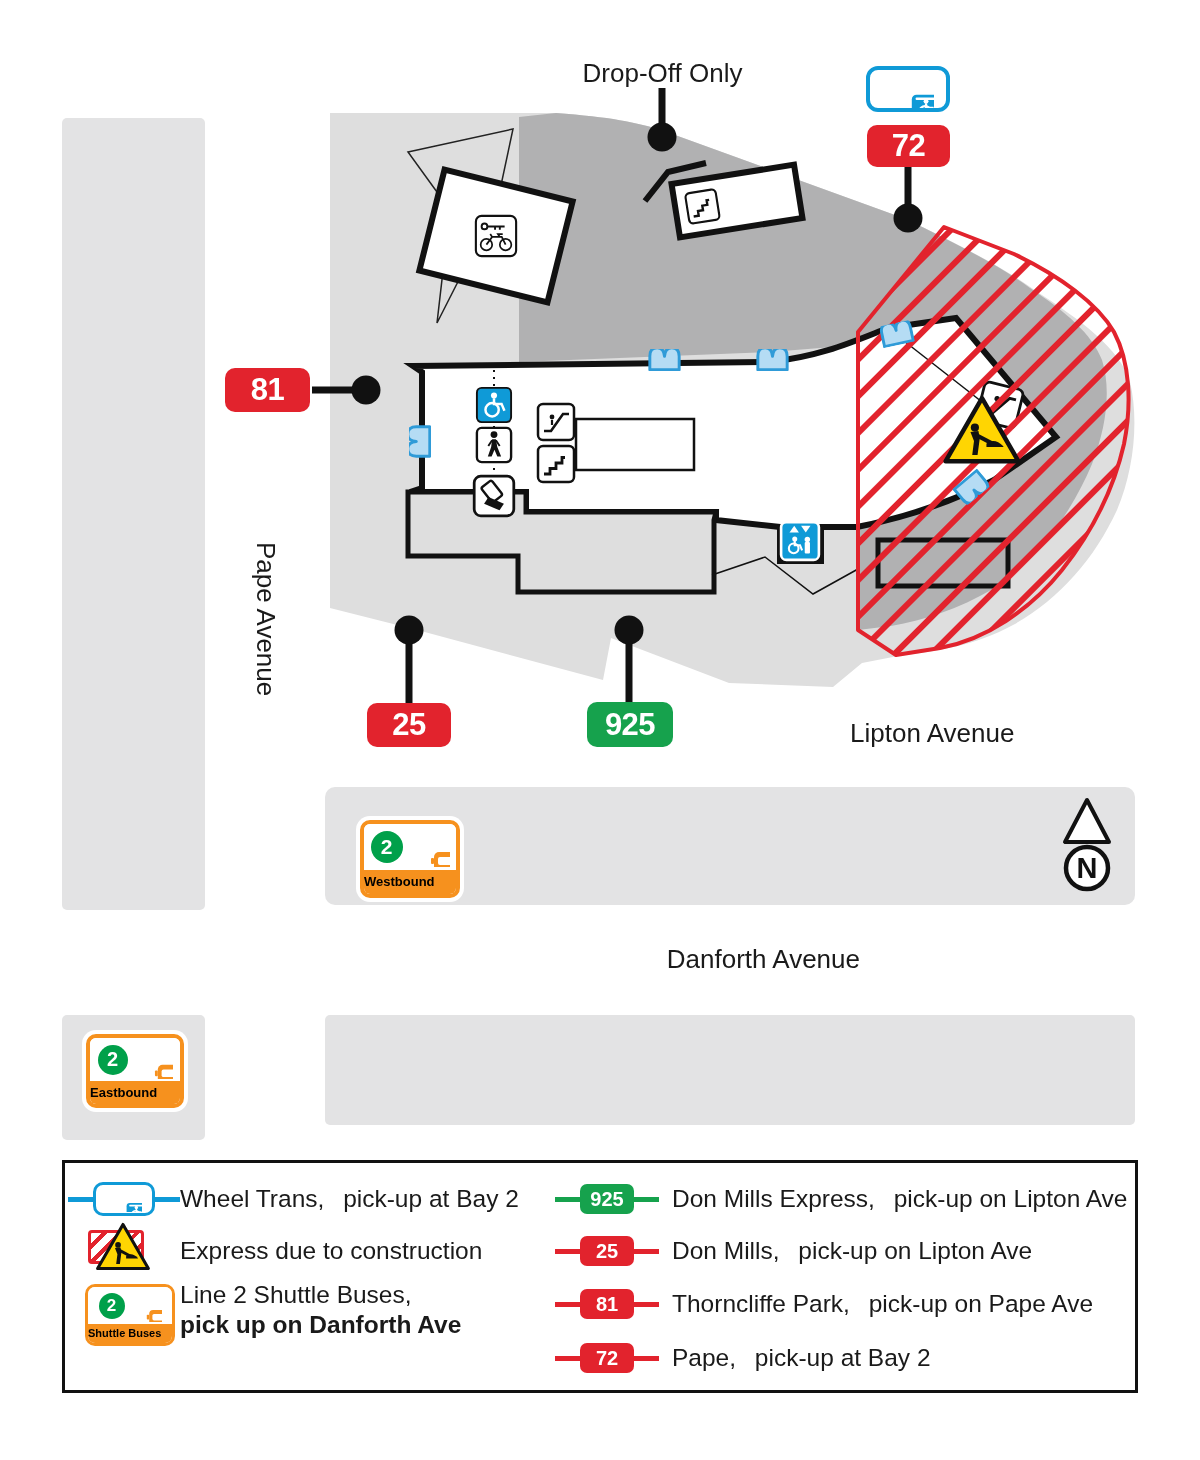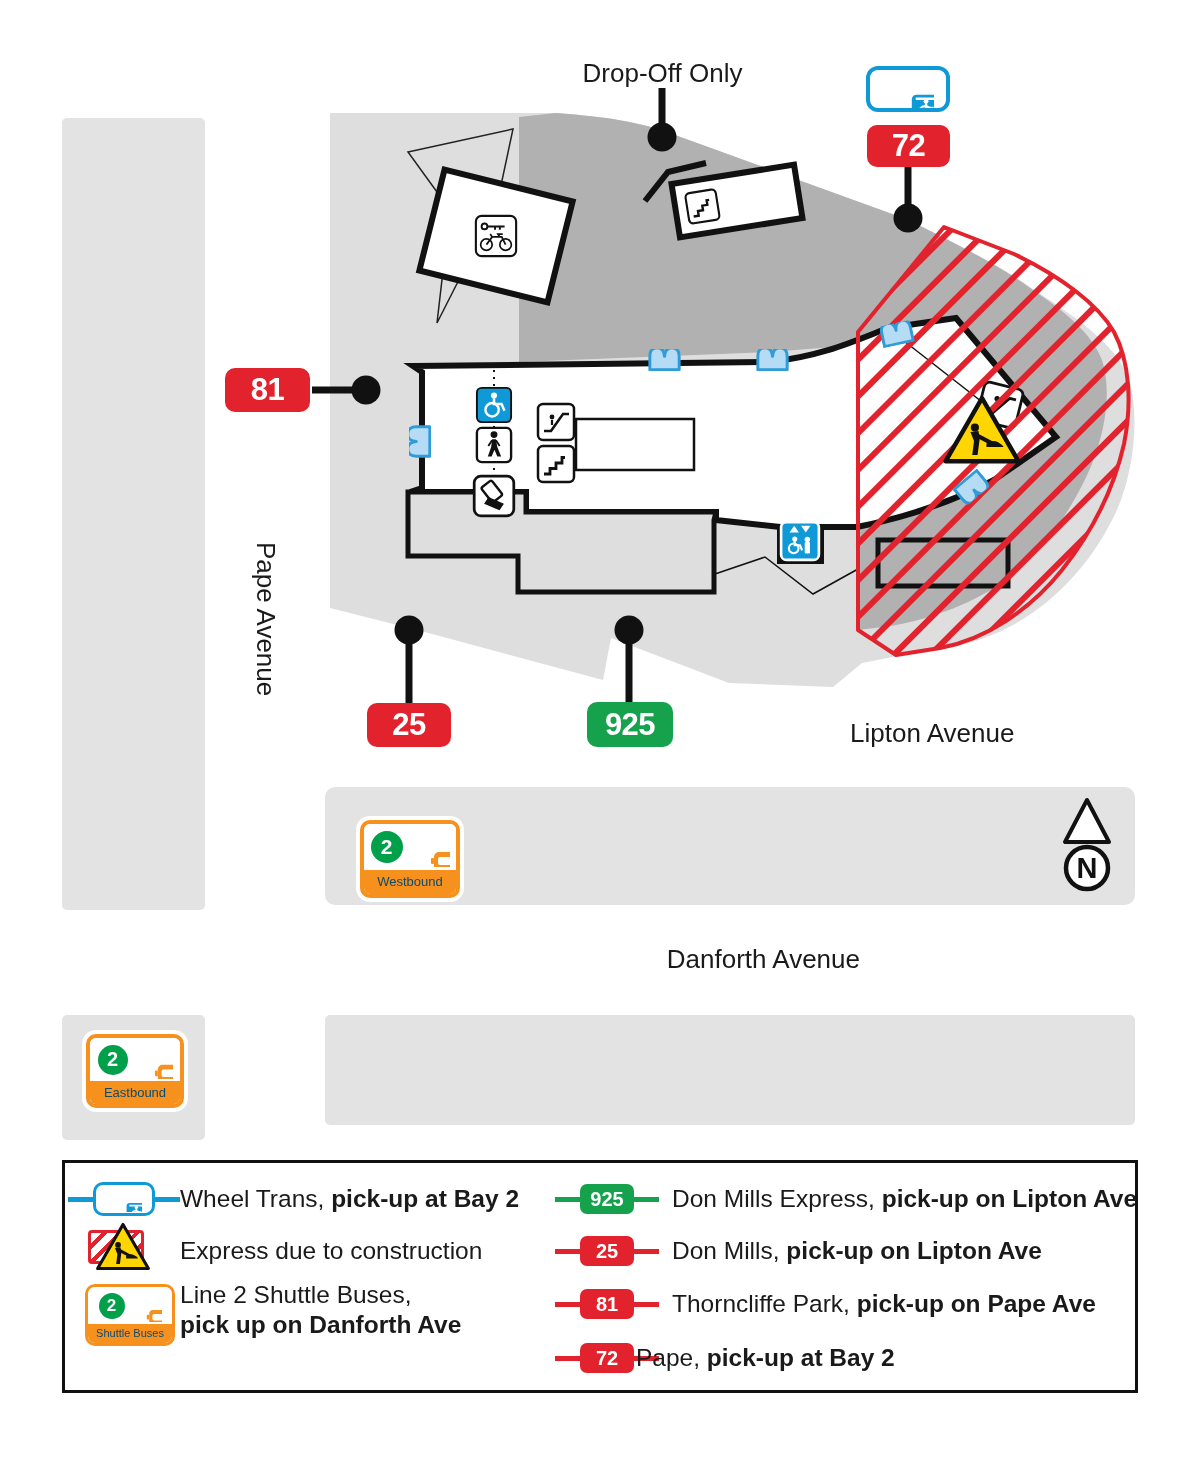--- a/index.html
+++ b/index.html
@@ -9,24 +9,24 @@
   .street { font-size:26px; color:#1a1a1a; }
   .route-badge { display:flex; align-items:center; justify-content:center; color:#fff;
     font-weight:700; font-size:31px; letter-spacing:-0.5px; border-radius:10px; }
   .wt-sign { background:#fff; border:4px solid #0f9ad7; border-radius:12px;
     display:flex; align-items:center; justify-content:center; }
   .shuttle-sign { background:#fff; border:4px solid #f6911e; border-radius:10px;
     box-shadow:0 0 0 4px #fff; overflow:hidden; display:flex; flex-direction:column; }
   .shuttle-top { flex:1; display:flex; align-items:center; justify-content:center; gap:7px; background:#fff; }
   .line2-circle { background:#00a04a; color:#fff; border-radius:50%;
     display:flex; align-items:center; justify-content:center; font-weight:700; }
-  .shuttle-bar { background:#f6911e; color:#0c4a6e; font-weight:400; text-align:center; }
+  .shuttle-bar { background:#f6911e; color:#000000; font-weight:700; }
   .legend-box { border:3px solid #111; background:#fff; }
   .leg-text { font-size:24.5px; white-space:nowrap; }
-  .leg-text b { font-weight:700; }
+  .leg-text b { font-weight:400;margin-left:12px; }
   .leg-badge { display:flex; align-items:center; justify-content:center; color:#fff;
     font-weight:700; font-size:20px; border-radius:7px; }
   .hatch-swatch { border:3px solid #e2232d; border-radius:4px;
     background:repeating-linear-gradient(135deg,#fff 0 7.5px,#e2232d 7.5px 11.5px); }
   .vtext { transform:rotate(90deg); transform-origin:0 0; white-space:nowrap; }
 </style>
 </head>
 <body>
 
 <svg class="abs" style="left:0;top:0" width="1200" height="1460" viewBox="0 0 1200 1460">
@@ -304,15 +304,15 @@
 </div>
 
 <div class="abs" style="left: 555px; top: 1302px; width: 104px; height: 4.5px; background-color: rgb(226, 35, 45);"></div>
 <div class="abs leg-badge" style="left: 580px; top: 1289px; width: 54px; height: 30px; background-color: rgb(226, 35, 45);">81</div>
 <div class="abs leg-text" style="left:672px;top:1290px">
   <span>Thorncliffe Park, </span><b>pick-up on Pape Ave</b>
 </div>
 
 <div class="abs" style="left: 555px; top: 1356px; width: 104px; height: 4.5px; background-color: rgb(226, 35, 45);"></div>
 <div class="abs leg-badge" style="left: 580px; top: 1343px; width: 54px; height: 30px; background-color: rgb(226, 35, 45);">72</div>
-<div class="abs leg-text" style="left:636px;top:1344px">
+<div class="abs leg-text" style="left:672px;top:1344px">
   <span>Pape, </span><b>pick-up at Bay 2</b>
 </div>
 
 </body></html>

